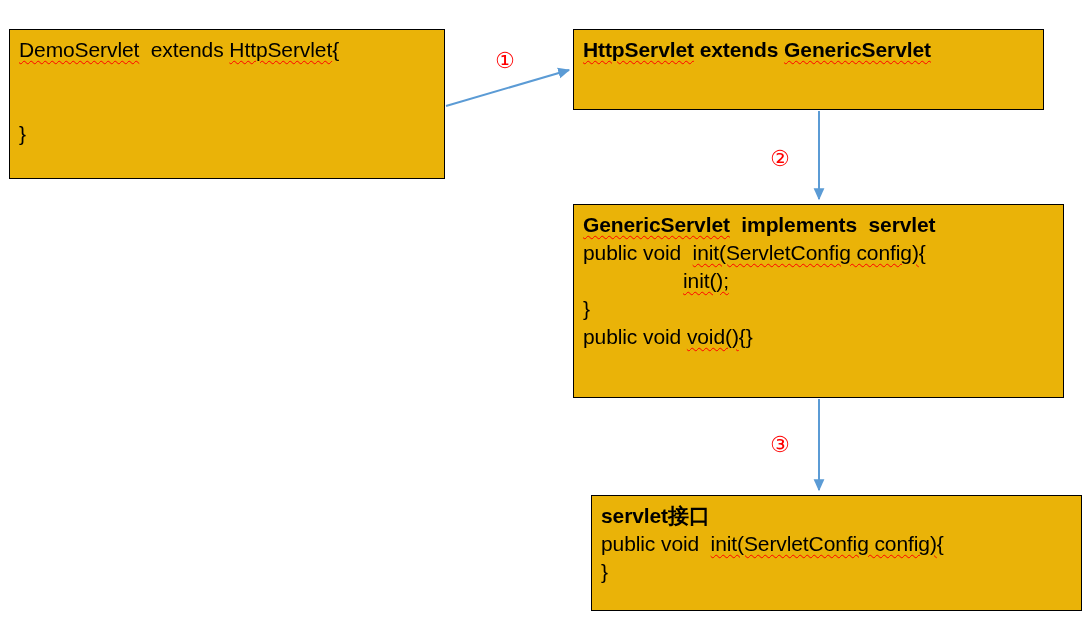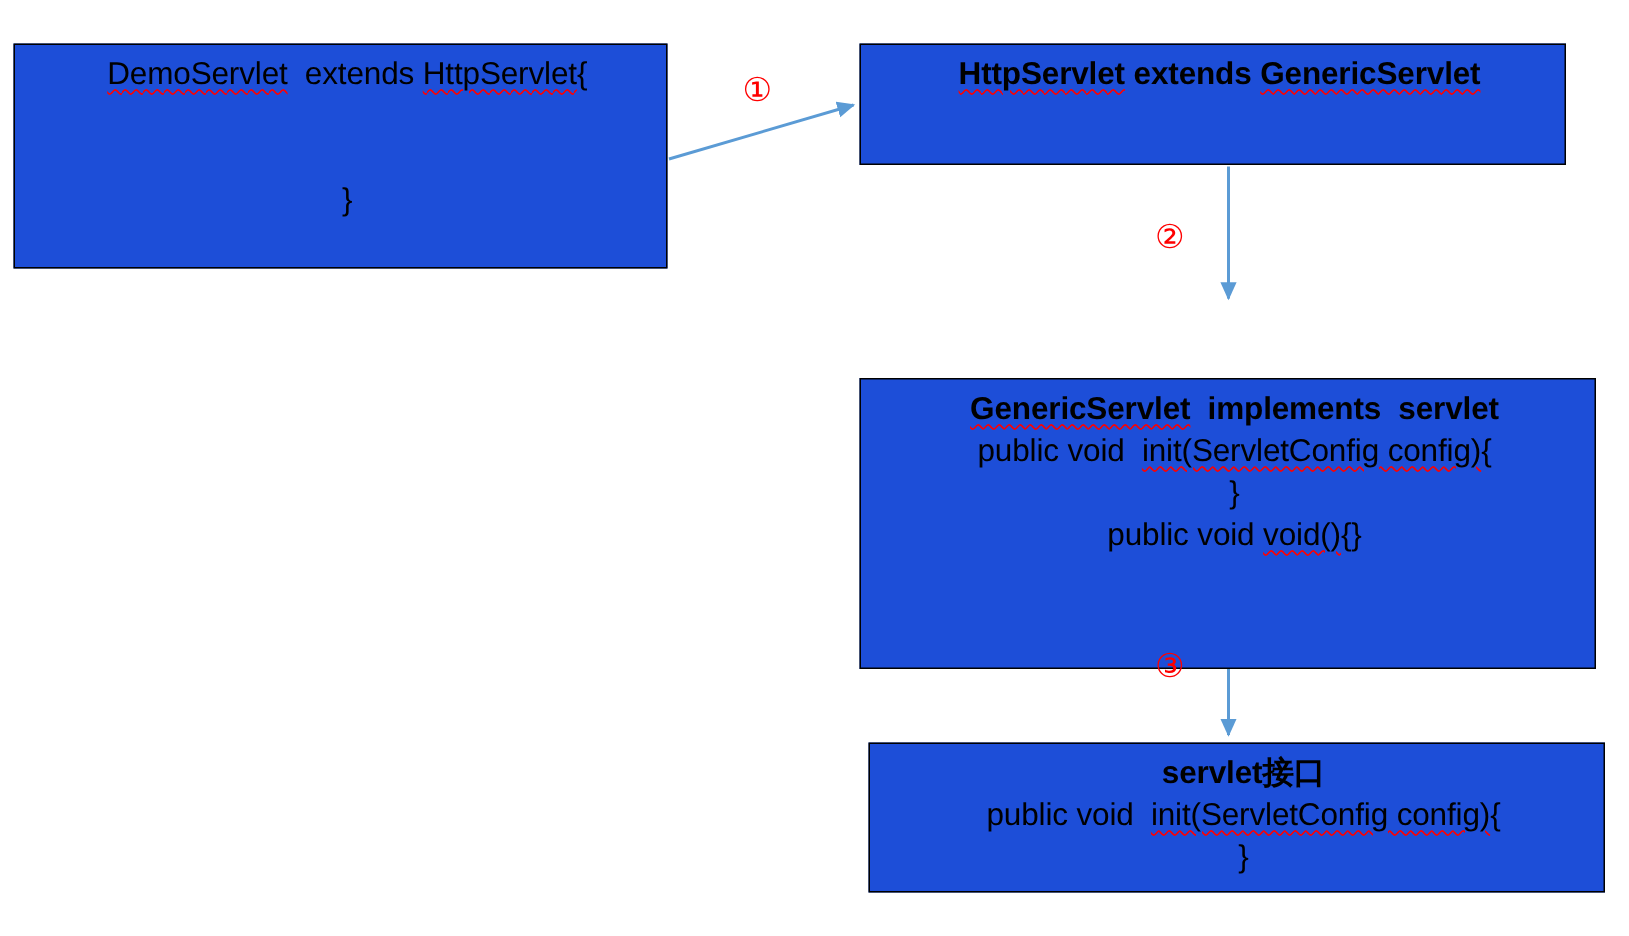--- a/index.html
+++ b/index.html
@@ -17,23 +17,22 @@
   #canvas {
     position: absolute;
     left: 0; top: 0;
     width: 1086px;
     height: 624px;
   }
   .box {
     position: absolute;
     box-sizing: border-box;
     border: 1.5px solid #000000;
-    background: #1d4ed8;
+    background: #eab308;
     padding: 6px 0 6px 9px;
-    text-align: center;
   }
   .code-line {
     font-family: "Liberation Sans", sans-serif;
     font-size: 21px;
     line-height: 28px;
     color: #000000;
     white-space: pre;
     letter-spacing: -0.1px;
   }
   .code-line.bold {
@@ -94,28 +93,29 @@
       <div class="code-line"><span class="u sq">DemoServlet</span><span>  extends </span><span class="u sq">HttpServlet</span><span>{</span></div>
       <div class="code-line"><span> </span></div>
       <div class="code-line"><span> </span></div>
       <div class="code-line"><span>}</span></div>
     </div>
 
   <div class="box" style="left:573px; top:29px; width:471px; height:81px;">
       <div class="code-line bold"><span class="u sq">HttpServlet</span><span> extends </span><span class="u sq">GenericServlet</span></div>
     </div>
 
-  <div class="box" style="left:573px; top:204px; width:491px; height:194px;margin-top:48px;">
+  <div class="box" style="left:573px; top:204px; width:491px; height:194px;">
       <div class="code-line bold"><span class="u sq">GenericServlet</span><span>  implements  servlet</span></div>
       <div class="code-line"><span>public void  </span><span class="u sq">init(ServletConfig config)</span><span>{</span></div>
+      <div class="code-line indent"><span class="u sq">init();</span></div>
       <div class="code-line"><span>}</span></div>
       <div class="code-line"><span>public void </span><span class="u sq">void()</span><span>{}</span></div>
     </div>
 
-  <div class="box" style="left:579px; top:495px; width:491px; height:100px;">
+  <div class="box" style="left:591px; top:495px; width:491px; height:116px;">
       <div class="code-line bold"><span>servlet接口</span></div>
       <div class="code-line"><span>public void  </span><span class="u sq">init(ServletConfig config)</span><span>{</span></div>
       <div class="code-line"><span>}</span></div>
     </div>
 
   <div class="marker" style="left:495px; top:50px;">①</div>
   <div class="marker" style="left:770px; top:148px;">②</div>
   <div class="marker" style="left:770px; top:434px;">③</div>
 
 </div>

